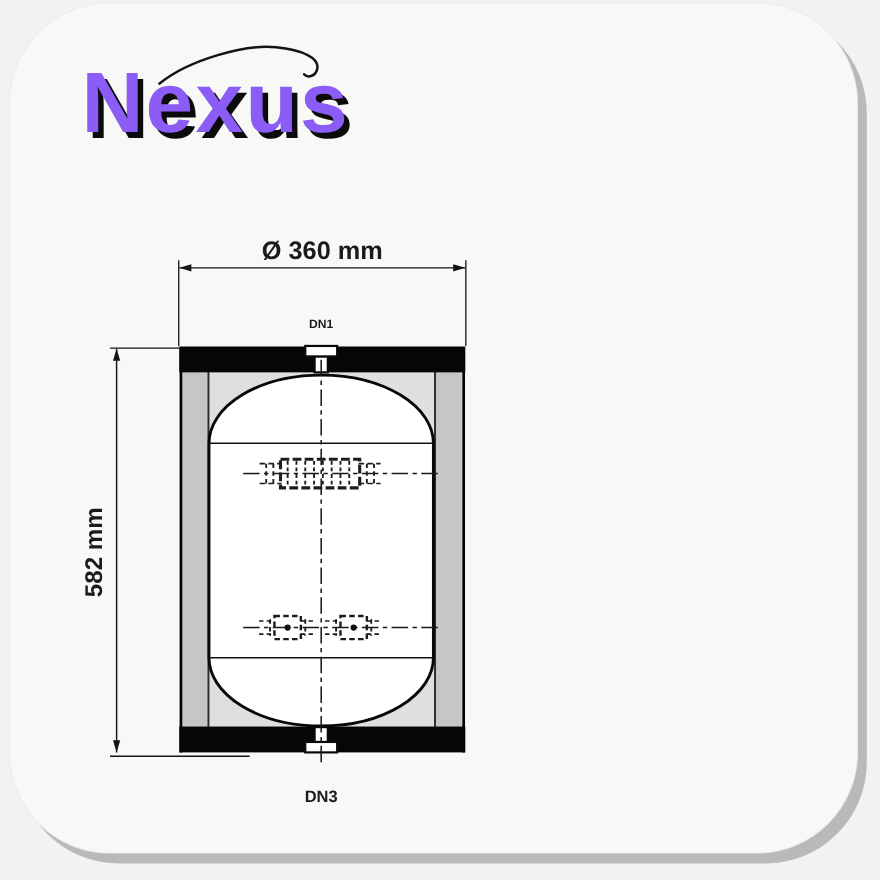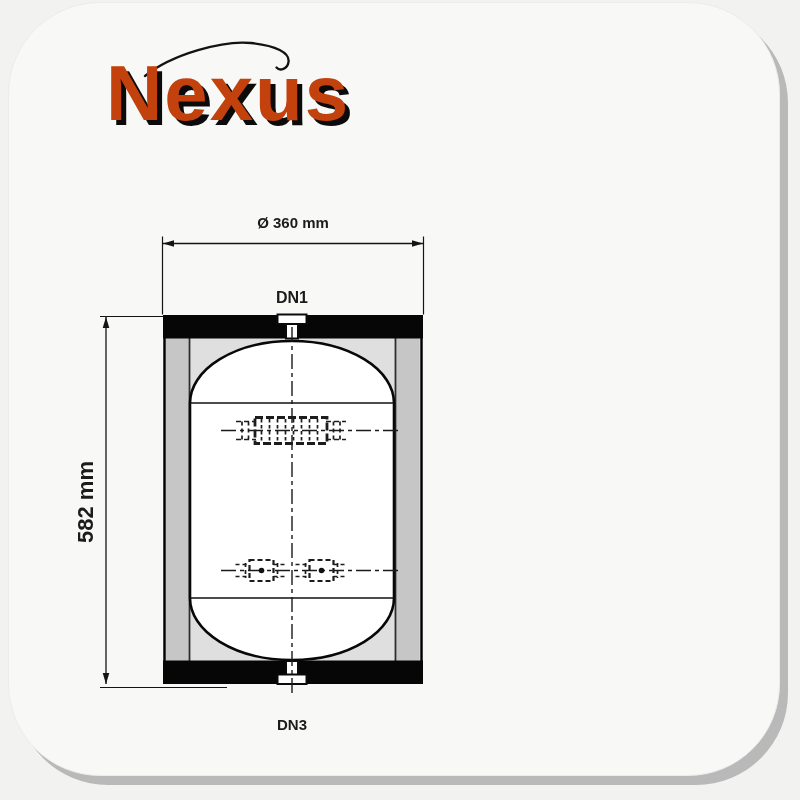--- a/index.html
+++ b/index.html
@@ -25,36 +25,35 @@
     width: 800px; height: 800px;
     z-index: 1;
   }
   .logo {
     position: absolute;
     left: 74px; top: 54px;
     font-size: 78px;
     font-weight: bold;
     letter-spacing: 2px;
     line-height: 1;
-    color: #c2410c;
+    color: #8b5cf6;
     text-shadow: 5px 5px 0 #0b0b0b;
     z-index: 2;
     white-space: nowrap;
-    margin-left: 32px;
   }
   .lbl {
     position: absolute;
     color: #1b1b1b;
     font-weight: bold;
     text-align: center;
     z-index: 2;
     white-space: nowrap;
   }
-  .lbl-dia  { left: 213px; top: 214px; width: 160px; font-size: 15px; }
-  .lbl-dn1  { left: 252px; top: 289px; width: 80px;  font-size: 16px; }
+  .lbl-dia  { left: 213px; top: 214px; width: 160px; font-size: 23px; }
+  .lbl-dn1  { left: 252px; top: 289px; width: 80px;  font-size: 11px; }
   .lbl-dn3  { left: 252px; top: 716px; width: 80px;  font-size: 15px; }
   .lbl-h {
     left: -6px; top: 491px; width: 180px; height: 22px;
     font-size: 22px;
     transform: rotate(-90deg);
   }
 </style>
 </head>
 <body>
 

